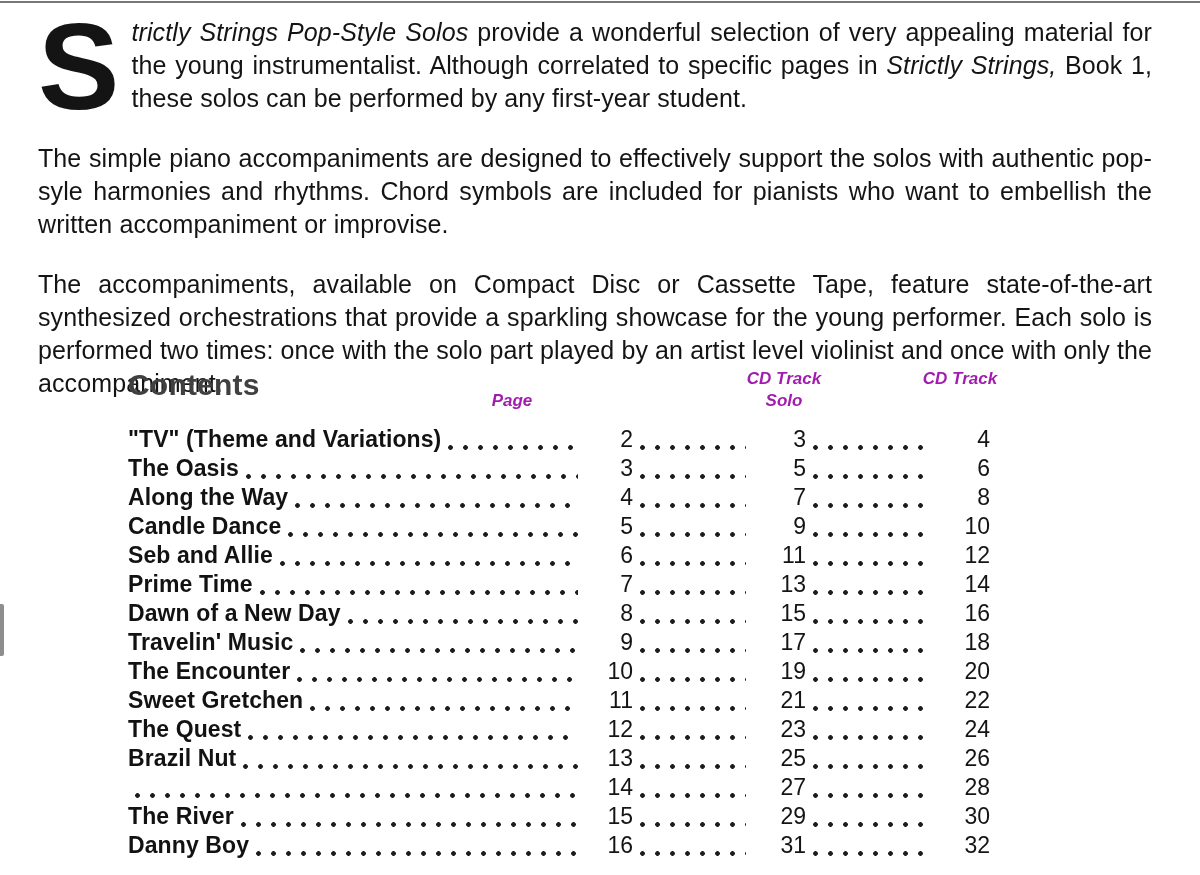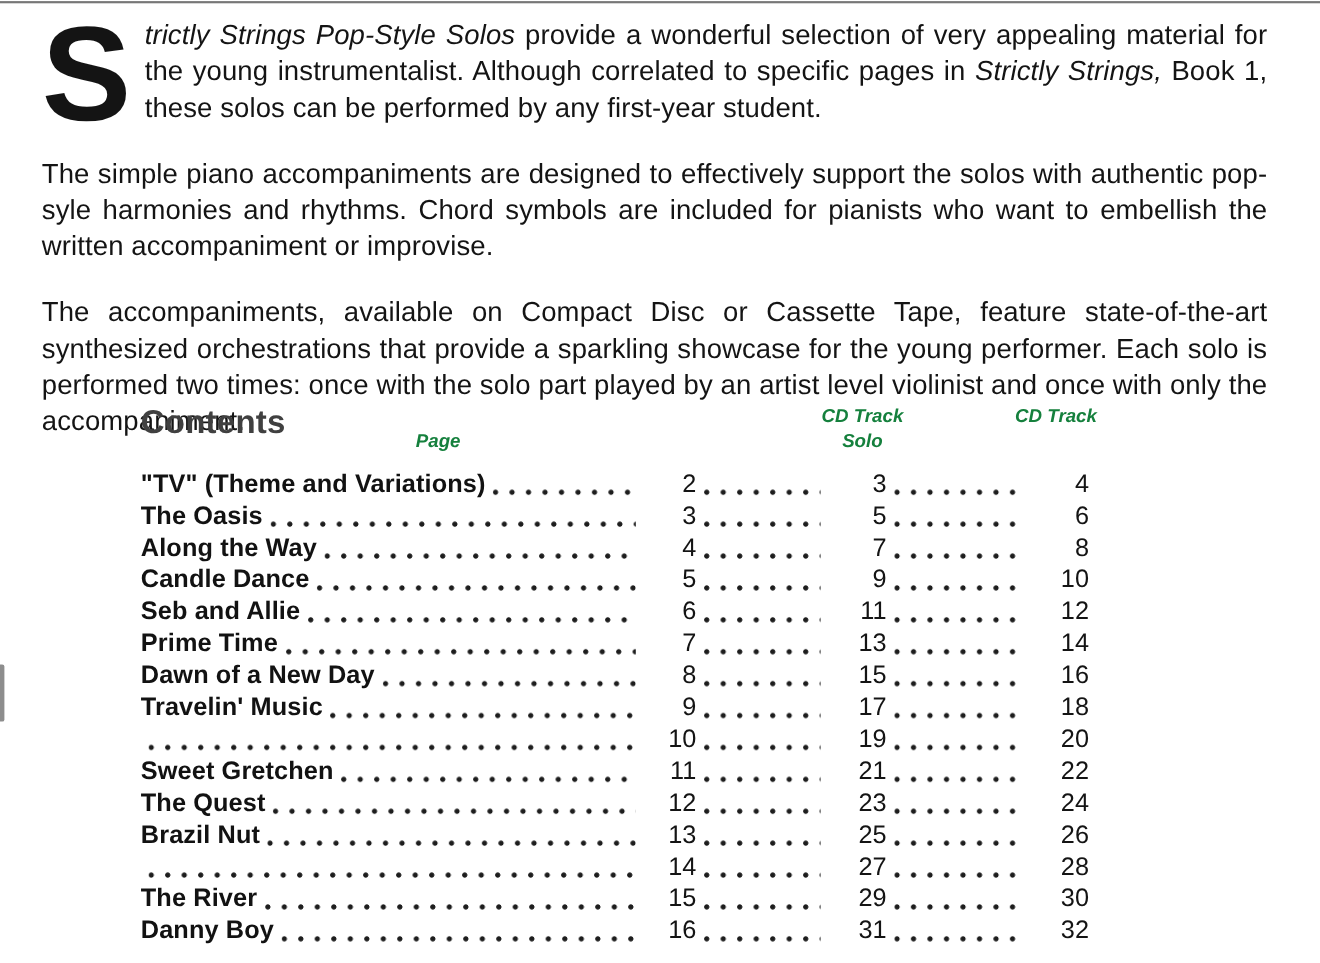--- a/index.html
+++ b/index.html
@@ -46,23 +46,23 @@
   .contents-head { position: relative; height: 60px; }
   .contents-title {
     position: absolute; left: 0; top: 2px;
     font-size: 30px; font-weight: bold; color: #404040;
     letter-spacing: 0.2px;
   }
   .colhead {
     position: absolute;
     font-size: 17px; line-height: 22px;
     font-weight: bold; font-style: italic;
-    color: #15803d;
-  }
-  .colhead-page  { top: 24px; left: 250px; width: 268px; text-align: left; }
+    color: #a21caf;
+  }
+  .colhead-page  { top: 24px; left: 250px; width: 268px; text-align: center; }
   .colhead-solo  { top: 2px;  left: 556px; width: 200px; text-align: center; }
   .colhead-acc   { top: 2px;  left: 732px; width: 200px; text-align: center; }
 
   
   .rows { margin-top: 0; }
   .row {
     display: flex; align-items: baseline;
     height: 29px; white-space: nowrap;
   }
   .rtitle {
@@ -181,20 +181,21 @@
     <div class="row">
       <span class="rtitle">Travelin' Music</span>
         <span class="lead lead1"></span>
         <span class="num num-page">9</span>
         <span class="lead lead2"></span>
         <span class="num num-solo">17</span>
         <span class="lead lead3"></span>
         <span class="num num-accomp">18</span>
     </div>
     <div class="row">
+      <span class="rtitle">The Encounter</span>
         <span class="lead lead1"></span>
         <span class="num num-page">10</span>
         <span class="lead lead2"></span>
         <span class="num num-solo">19</span>
         <span class="lead lead3"></span>
         <span class="num num-accomp">20</span>
     </div>
     <div class="row">
       <span class="rtitle">Sweet Gretchen</span>
         <span class="lead lead1"></span>

